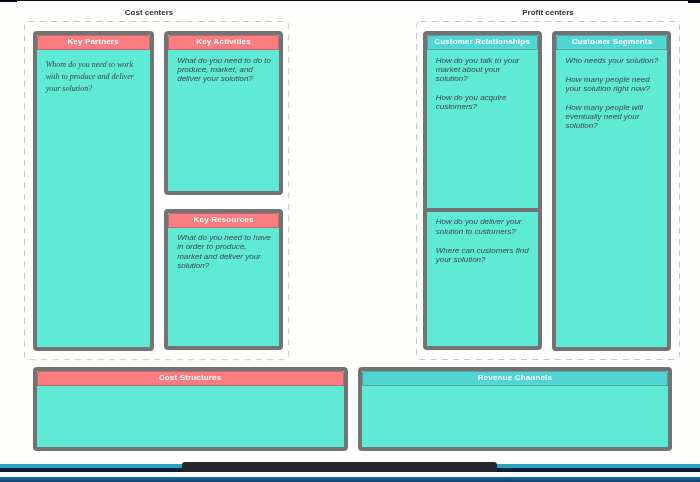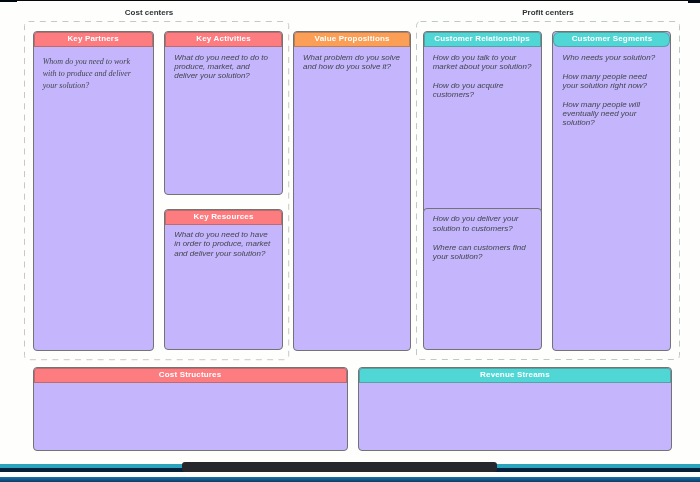--- a/index.html
+++ b/index.html
@@ -6,21 +6,21 @@
   html,body{margin:0;padding:0;}
   body{width:700px;height:482px;background:#fefefd;font-family:"Liberation Sans",sans-serif;overflow:hidden;position:relative;-webkit-font-smoothing:antialiased;}
   .canvas, .card, .cardhdr, .grouplabel{transform:translateZ(0);}
   .canvas{position:absolute;left:0;top:0;width:700px;height:482px;background:#fefefd;}
   .topbar{position:absolute;left:0;top:0;width:700px;height:1.2px;background:#05070b;}
   .topnub{position:absolute;left:0;top:0;width:16.6px;height:2.2px;background:#00070e;}
   .topnub-r{position:absolute;right:0;top:0;width:12px;height:2.9px;background:#050c16;}
   .grouplabel{position:absolute;font-weight:bold;font-size:8px;color:#2f3437;}
   .dashbox{position:absolute;}
   .dashbox svg{display:block;}
-  .card{position:absolute;background:#c4b5fd;border:1px solid #737373;border-radius:4px;box-sizing:border-box;overflow:hidden;}
+  .card{position:absolute;background:#5eead4;border:4px solid #737373;border-radius:4px;box-sizing:border-box;overflow:hidden;}
   .cardhdr{height:15px;line-height:13.6px;text-align:center;font-weight:bold;font-size:8px;letter-spacing:0.17px;text-indent:0.17px;color:#fff;border-radius:3px 3px 0 0;box-shadow:inset 0 0 0 1px rgba(90,80,80,0.38);}
   .cardbody{padding:5.6px 7.8px 0 9.2px;}
   .cardbody p{margin:0 0 9.7px 0;font-style:italic;font-size:8px;line-height:9.3px;color:#41464a;}
   .cardbody.wide{padding-top:9.3px;}
   .cardbody.wide p{line-height:12px;margin-bottom:27px;font-family:Liberation Serif, serif;}
   .scrollarea{position:absolute;left:0;top:460px;width:700px;height:22px;}
   .sb-teal{position:absolute;left:0;top:4px;width:700px;height:4px;background:#2AA3BC;}
   .sb-navy{position:absolute;left:0;top:8px;width:700px;height:4px;background:#05203a;}
   .sb-thumb{position:absolute;left:182px;top:1.6px;width:315px;height:10.4px;background:#25272c;border-radius:3px;}
   .sb-white{position:absolute;left:0;top:12px;width:700px;height:6px;background:#fefefd;}
@@ -62,58 +62,52 @@
     </div>
   </div>
 
   <div class="card" style="left:164px;top:208.6px;width:119px;height:141.9px;">
     <div class="cardhdr" style="background-color: rgb(252, 124, 128);">Key Resources</div>
     <div class="cardbody">
       <p>What do you need to have in order to produce, market and deliver your solution?</p>
     </div>
   </div>
 
-  <div class="card" style="left:292.8px;top:31px;width:118.5px;height:319.5px;">
-    <div class="cardhdr" style="background-color: rgb(251, 159, 87);">Value Propositions</div>
-    <div class="cardbody">
-      <p>What problem do you solve and how do you solve it?</p>
-    </div>
-  </div>
 
   <div class="card" style="left:422.5px;top:31px;width:119px;height:184px;">
     <div class="cardhdr" style="background-color: rgb(81, 214, 214);">Customer Relationships</div>
     <div class="cardbody">
       <p>How do you talk to your market about your solution?</p>
       <p>How do you acquire customers?</p>
     </div>
   </div>
 
   <div class="card" style="left:422.5px;top:207.8px;width:119px;height:142.7px;">
     <div class="cardbody">
       <p>How do you deliver your solution to customers?</p>
       <p>Where can customers find your solution?</p>
     </div>
   </div>
 
   <div class="card" style="left:552.4px;top:31px;width:119px;height:319.5px;">
-    <div class="cardhdr" style="background-color: rgb(81, 214, 214); border-radius: 6px;">Customer Segments</div>
+    <div class="cardhdr" style="background-color: rgb(81, 214, 214);">Customer Segments</div>
     <div class="cardbody">
       <p>Who needs your solution?</p>
       <p>How many people need your solution right now?</p>
       <p>How many people will eventually need your solution?</p>
     </div>
   </div>
 
   <div class="card" style="left:32.5px;top:366.6px;width:315px;height:84.2px;">
     <div class="cardhdr" style="background-color: rgb(252, 124, 128);">Cost Structures</div>
     <div class="cardbody"></div>
   </div>
 
   <div class="card" style="left:358px;top:366.6px;width:313.7px;height:84.2px;">
-    <div class="cardhdr" style="background-color: rgb(81, 214, 214);">Revenue Streams</div>
+    <div class="cardhdr" style="background-color: rgb(81, 214, 214);">Revenue Channels</div>
     <div class="cardbody"></div>
   </div>
 
   <div class="scrollarea">
     <div class="sb-teal"></div>
     <div class="sb-navy"></div>
     <div class="sb-thumb"></div>
     <div class="sb-white"></div>
     <div class="sb-blue"></div>
   </div>

